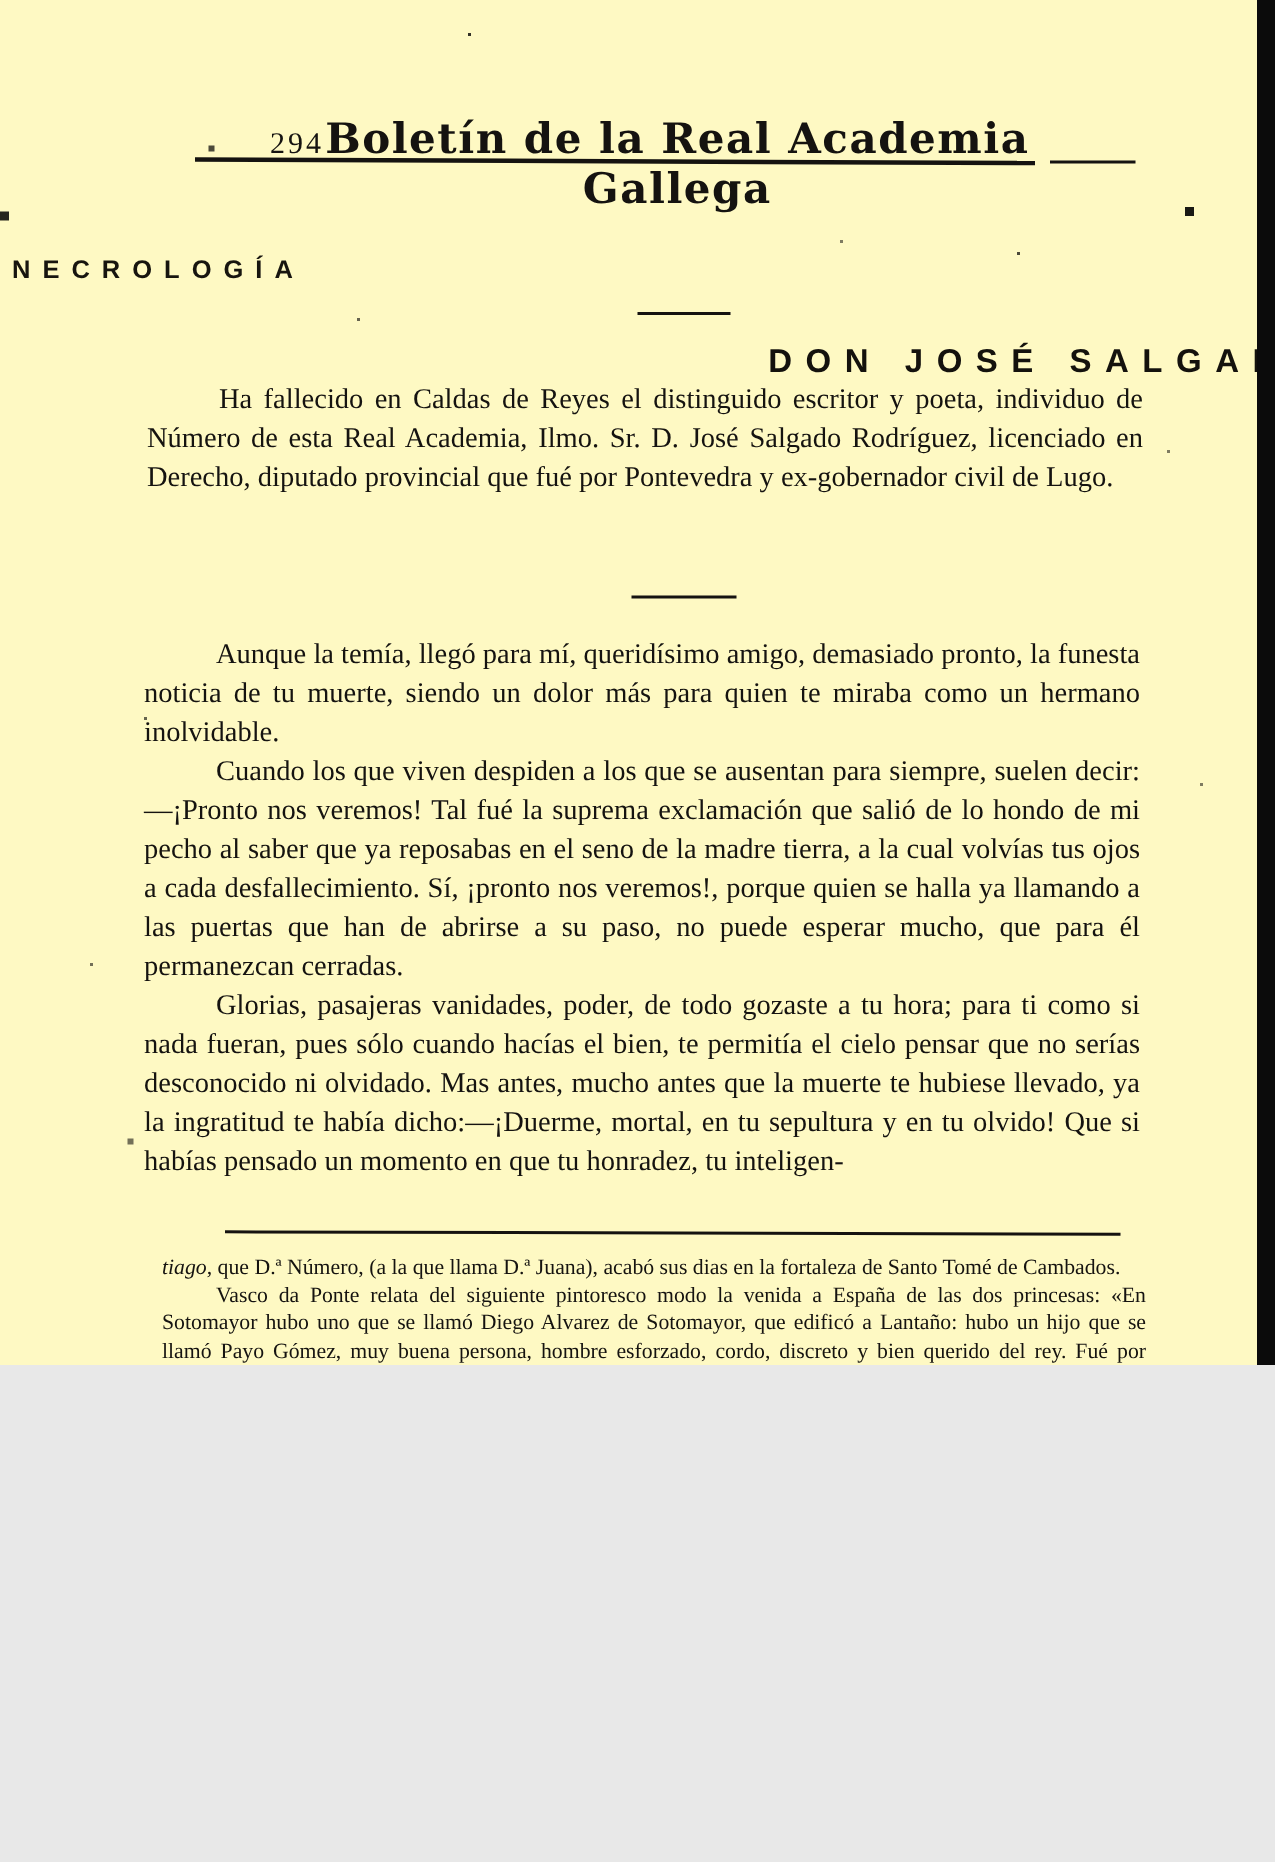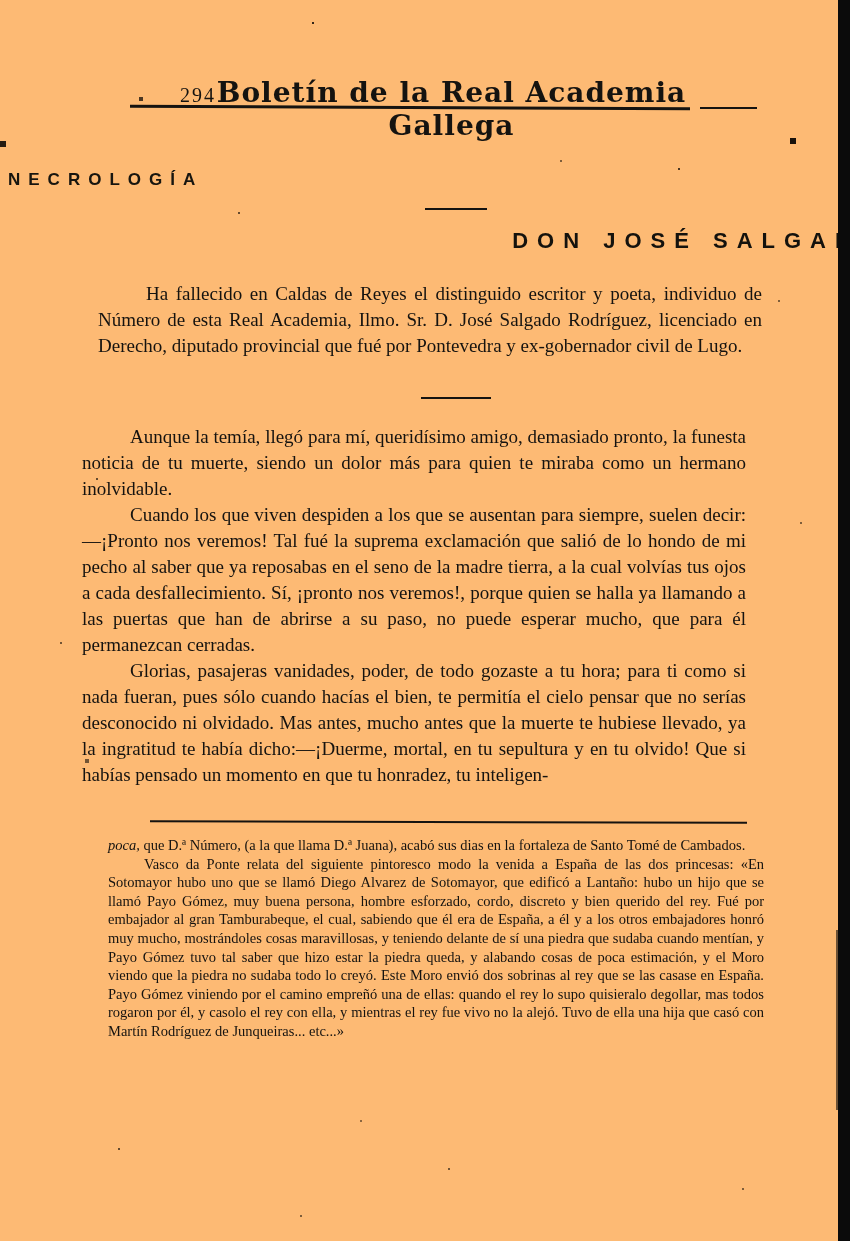--- a/index.html
+++ b/index.html
@@ -1,19 +1,19 @@
 <!DOCTYPE html>
 <html><head>
 <meta charset="utf-8">
 <style>
   html,body{margin:0;padding:0;background:#e8e8e8;}
   .page{
     position:relative;
-    width:850px;height:1241px;
-    background:#fdba74;
+    width:850px;height:910px;
+    background:#fef9c3;
     overflow:hidden;
     font-family:"Liberation Serif", serif;
     color:#151310;
   }
   
   .header-row{position:absolute;top:76px;left:130px;width:627px;display:flex;align-items:baseline;}
   .page-number{font-size:20px;letter-spacing:2px;margin-left:50px;}
   .journal-title{flex:1;text-align:center;font-family:"DejaVu Serif", serif;font-weight:bold;font-size:28px;letter-spacing:1px;padding-right:70px;}
   .header-rule{position:absolute;top:106px;left:130px;width:560px;height:3px;background:#151310;transform:rotate(0.25deg);}
   .header-rule-2{position:absolute;top:107px;left:700px;width:57px;height:2px;background:#151310;}
@@ -23,22 +23,22 @@
     font-family:"Liberation Sans", sans-serif;font-size:17px;font-weight:600;
     letter-spacing:8px;text-indent:8px;color:#17150f;
   }
   .section-rule{position:absolute;top:208px;left:425px;width:62px;height:2px;background:#151310;}
   .article-title{
     position:absolute;top:228px;left:0;width:850px;text-align:right;
     font-family:"Liberation Sans", sans-serif;font-size:22px;font-weight:bold;
     letter-spacing:9px;text-indent:9px;color:#14120d;padding-left:36px;
   }
   
-  .lead-block{position:absolute;top:281px;left:98px;width:664px;}
-  .body-block{position:absolute;top:424px;left:82px;width:664px;}
+  .lead-block{position:absolute;top:254px;left:98px;width:664px;}
+  .body-block{position:absolute;top:424px;left:96px;width:664px;}
   .para{
     font-size:19px;line-height:26px;text-align:justify;
     text-indent:48px;margin:0;
   }
   .divider-rule{position:absolute;top:397px;left:421px;width:70px;height:2px;background:#151310;}
   
   .footnote-rule{position:absolute;top:821px;left:150px;width:597px;height:2px;background:#151310;transform:rotate(0.15deg);}
   .footnote-block{position:absolute;top:836px;left:108px;width:656px;}
   .fn-para{font-size:14.5px;line-height:18.6px;text-align:justify;margin:0;}
   .fn-para.indent{text-indent:36px;}
@@ -95,20 +95,20 @@
   <div class="divider-rule"></div>
 
   <div class="body-block">
     <p class="para">Aunque la temía, llegó para mí, queridísimo amigo, demasiado pronto, la funesta noticia de tu muerte, siendo un dolor más para quien te miraba como un hermano inolvidable.</p>
     <p class="para">Cuando los que viven despiden a los que se ausentan para siempre, suelen decir:—¡Pronto nos veremos! Tal fué la suprema exclamación que salió de lo hondo de mi pecho al saber que ya reposabas en el seno de la madre tierra, a la cual volvías tus ojos a cada desfallecimiento. Sí, ¡pronto nos veremos!, porque quien se halla ya llamando a las puertas que han de abrirse a su paso, no puede esperar mucho, que para él permanezcan cerradas.</p>
     <p class="para">Glorias, pasajeras vanidades, poder, de todo gozaste a tu hora; para ti como si nada fueran, pues sólo cuando hacías el bien, te permitía el cielo pensar que no serías desconocido ni olvidado. Mas antes, mucho antes que la muerte te hubiese llevado, ya la ingratitud te había dicho:—¡Duerme, mortal, en tu sepultura y en tu olvido! Que si habías pensado un momento en que tu honradez, tu inteligen-</p>
   </div>
 
   <div class="footnote-rule"></div>
   <div class="footnote-block">
-    <p class="fn-para"><span class="fn-lead">poca,</span><span> que D.ª Número, (a la que llama D.ª Juana), acabó sus dias en la fortaleza de Santo Tomé de Cambados.</span></p>
+    <p class="fn-para"><span class="fn-lead">tiago,</span><span> que D.ª Número, (a la que llama D.ª Juana), acabó sus dias en la fortaleza de Santo Tomé de Cambados.</span></p>
     <p class="fn-para indent">Vasco da Ponte relata del siguiente pintoresco modo la venida a España de las dos princesas: «En Sotomayor hubo uno que se llamó Diego Alvarez de Sotomayor, que edificó a Lantaño: hubo un hijo que se llamó Payo Gómez, muy buena persona, hombre esforzado, cordo, discreto y bien querido del rey. Fué por embajador al gran Tamburabeque, el cual, sabiendo que él era de España, a él y a los otros embajadores honró muy mucho, mostrándoles cosas maravillosas, y teniendo delante de sí una piedra que sudaba cuando mentían, y Payo Gómez tuvo tal saber que hizo estar la piedra queda, y alabando cosas de poca estimación, y el Moro viendo que la piedra no sudaba todo lo creyó. Este Moro envió dos sobrinas al rey que se las casase en España. Payo Gómez viniendo por el camino empreñó una de ellas: quando el rey lo supo quisieralo degollar, mas todos rogaron por él, y casolo el rey con ella, y mientras el rey fue vivo no la alejó. Tuvo de ella una hija que casó con Martín Rodríguez de Junqueiras... etc...»</p>
   </div>
 
   <div class="edge-strip"></div>
   <div class="speck"></div>
 
 </div>
 
 </body></html>

